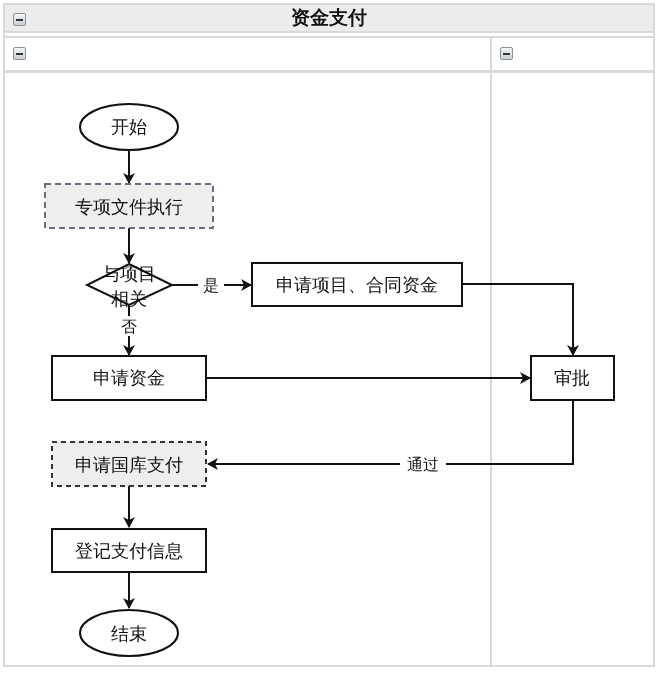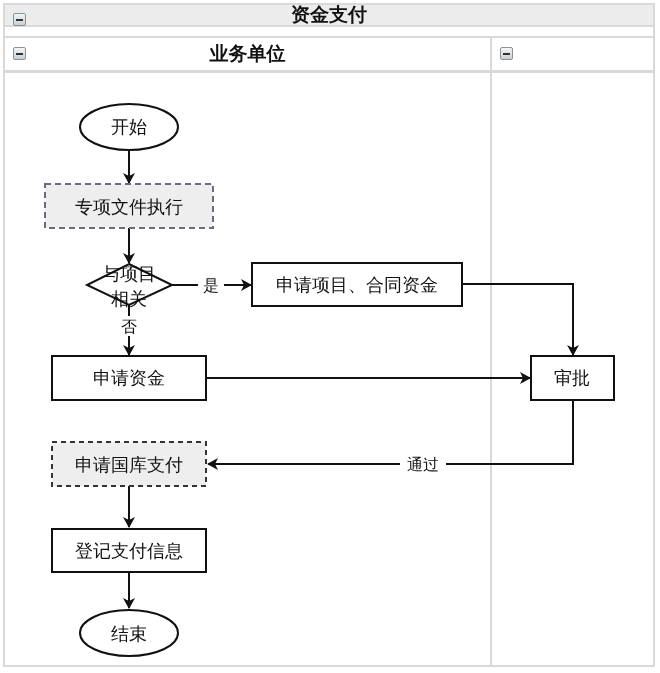--- a/index.html
+++ b/index.html
@@ -1,20 +1,20 @@
 <!DOCTYPE html>
 <html><head>
   <meta charset="utf-8">
   <style>
     html, body { margin: 0; padding: 0; background: #ffffff; }
     body { width: 660px; height: 673px; position: relative; overflow: hidden;
            font-family: "DejaVu Sans", "Liberation Sans", sans-serif; }
     .pool { position: absolute; left: 3px; top: 3px; width: 652px; height: 664px;
             border: 2px solid #d9d9d9; box-sizing: border-box; background: #fff; }
-    .pool-header { position: absolute; left: 3px; top: 3px; width: 652px; height: 24px;
+    .pool-header { position: absolute; left: 3px; top: 3px; width: 652px; height: 30px;
                    background: #ececec; border: 2px solid #d9d9d9; box-sizing: border-box; }
     .lane-header { position: absolute; top: 36px; height: 36px; background: #ffffff;
                    border: 2px solid #d9d9d9; box-sizing: border-box; }
     .lane-body { position: absolute; top: 71px; height: 596px;
                  border: 2px solid #d9d9d9; box-sizing: border-box; background: #fff; }
     .hdr-title { position: absolute; top: 0; bottom: 0; display: flex; align-items: center;
                  justify-content: center; font-weight: bold; font-size: 19px; color: #111; }
     .collapse-btn { position: absolute; width: 13px; height: 13px; box-sizing: border-box;
                     border: 1px solid #8a9299; border-radius: 2px;
                     background: linear-gradient(#f4f6f8, #c9cfd4); cursor: pointer; }
@@ -31,21 +31,20 @@
 
 <div class="pool"></div>
 
 <div class="pool-header">
   <span class="collapse-btn" style="left:8px; top:8px;"></span>
   <span class="hdr-title" style="left:0; right:0;">资金支付</span>
 </div>
 
 <div class="lane-header" style="left:3px; width:489px;">
   <span class="collapse-btn" style="left:8px; top:9px;"></span>
-  <span class="hdr-title" style="left:0; right:0;">业务单位</span>
 </div>
 <div class="lane-header" style="left:490px; width:165px;">
   <span class="collapse-btn" style="left:8px; top:9px;"></span>
 </div>
 
 <div class="lane-body" style="left:3px; width:489px;"></div>
 <div class="lane-body" style="left:490px; width:165px;"></div>
 
 <svg class="diagram" width="660" height="673" viewBox="0 0 660 673">
   <defs>

